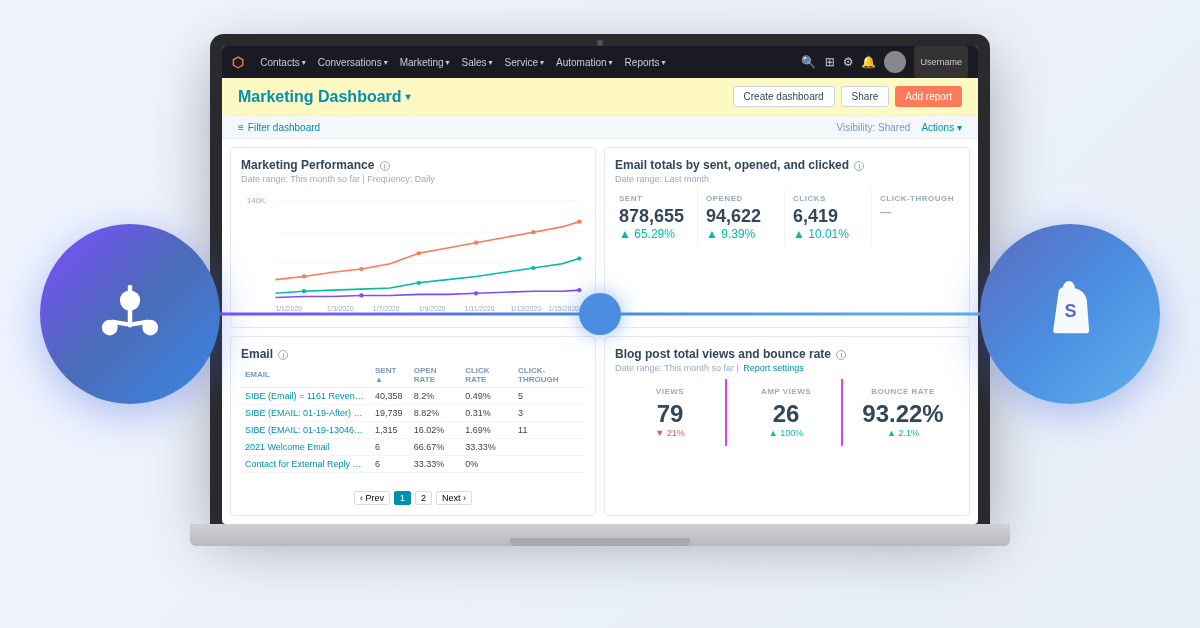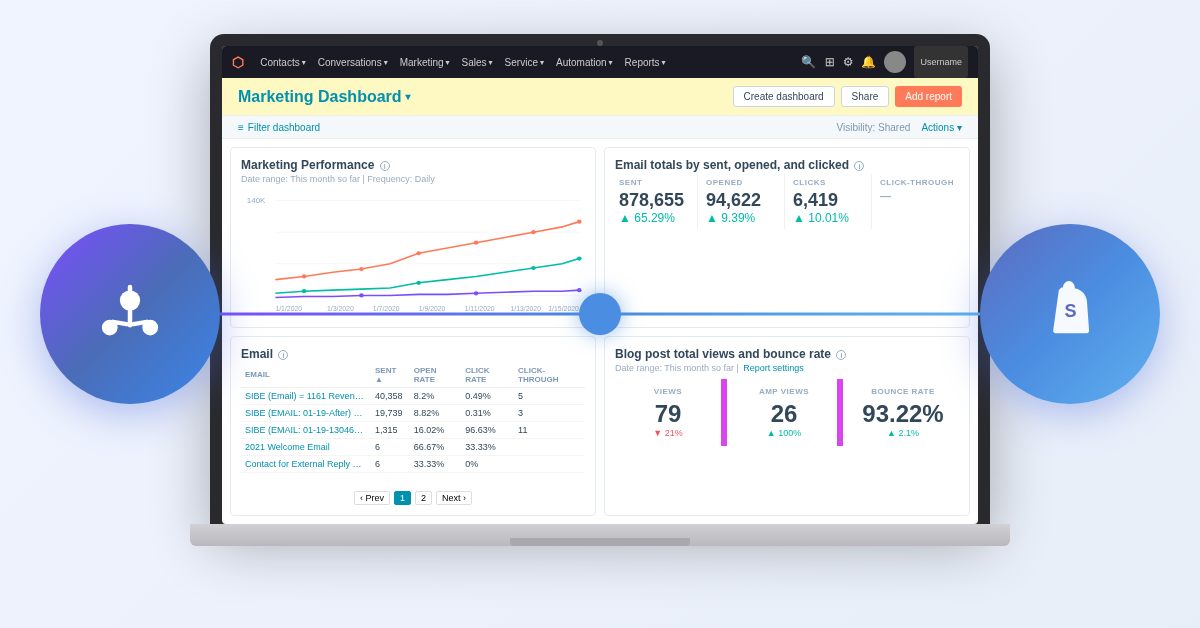--- a/index.html
+++ b/index.html
@@ -438,21 +438,21 @@
 
     
     .blog-stats-grid {
       display: grid;
       grid-template-columns: repeat(3, 1fr);
       gap: 4px;
     }
 
     .blog-stat-col {
       text-align: center;
-      border-right: 6px solid #d946ef;
+      border-right: 2px solid #d946ef;
       padding: 8px 4px;
     }
 
     .blog-stat-col:last-child { border-right: none; }
 
     .blog-stat-value {
       font-size: 24px;
       font-weight: 700;
       color: #33475b;
       line-height: 1.2;
@@ -622,20 +622,21 @@
                   <circle cx="295" cy="95" r="2" fill="#7c4dff"></circle>
                 </svg>
               </div>
             </div>
 
             <div class="widget">
               <div class="widget-title">
                 <span>Email totals by sent, opened, and clicked</span>
                 <span class="info-icon">i</span>
               </div>
+              <div class="widget-subtitle">Date range: Last month</div>
               <div class="email-stats-grid">
                 <div class="stat-col">
                   <div class="stat-label">SENT</div>
                   <div class="stat-value">878,655</div>
                   <div class="stat-change up">
                     <span class="up-arrow"></span>
                     <span>65.29%</span>
                   </div>
                 </div>
                 <div class="stat-col">
@@ -689,21 +690,21 @@
       <td>SIBE (EMAIL: 01-19-After) average Jersey Prize</td>
       <td>19,739</td>
       <td>8.82%</td>
       <td>0.31%</td>
       <td>3</td>
     </tr>
                       <tr>
       <td>SIBE (EMAIL: 01-19-1304662) Advantage Jersey Prize</td>
       <td>1,315</td>
       <td>16.02%</td>
-      <td>96.63%</td>
+      <td>1.69%</td>
       <td>11</td>
     </tr>
                       <tr>
       <td>2021 Welcome Email</td>
       <td>6</td>
       <td>66.67%</td>
       <td>33.33%</td>
       <td></td>
     </tr>
                       <tr>

